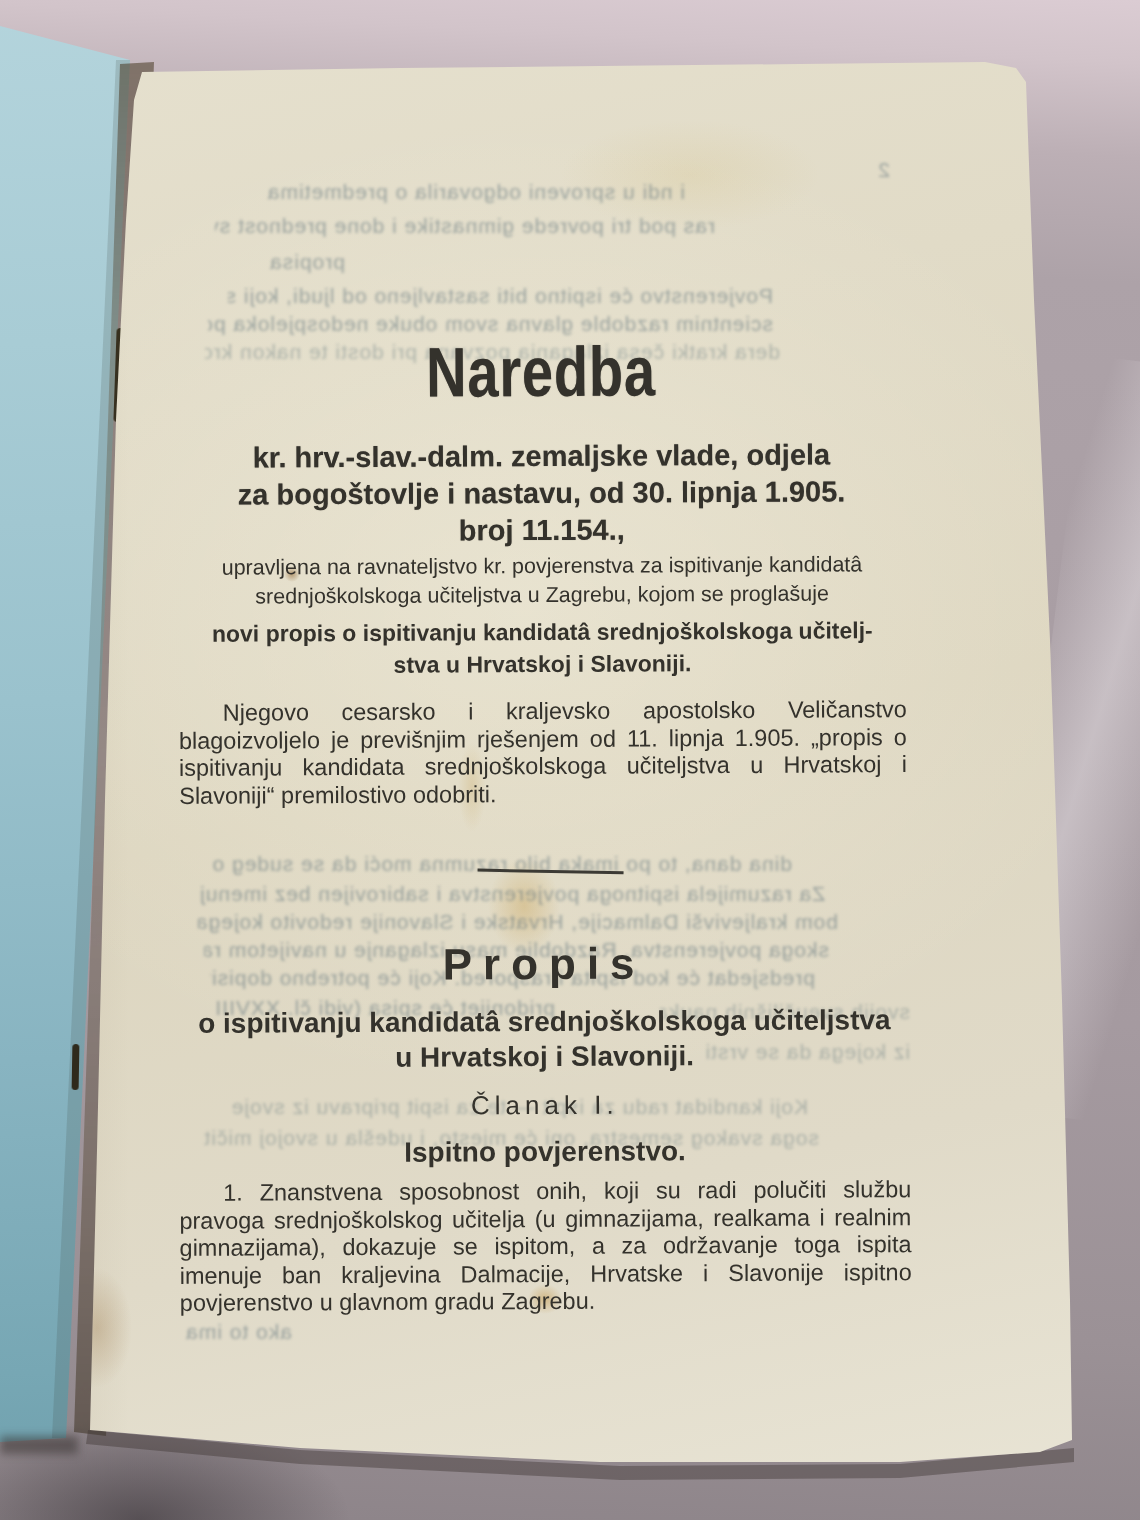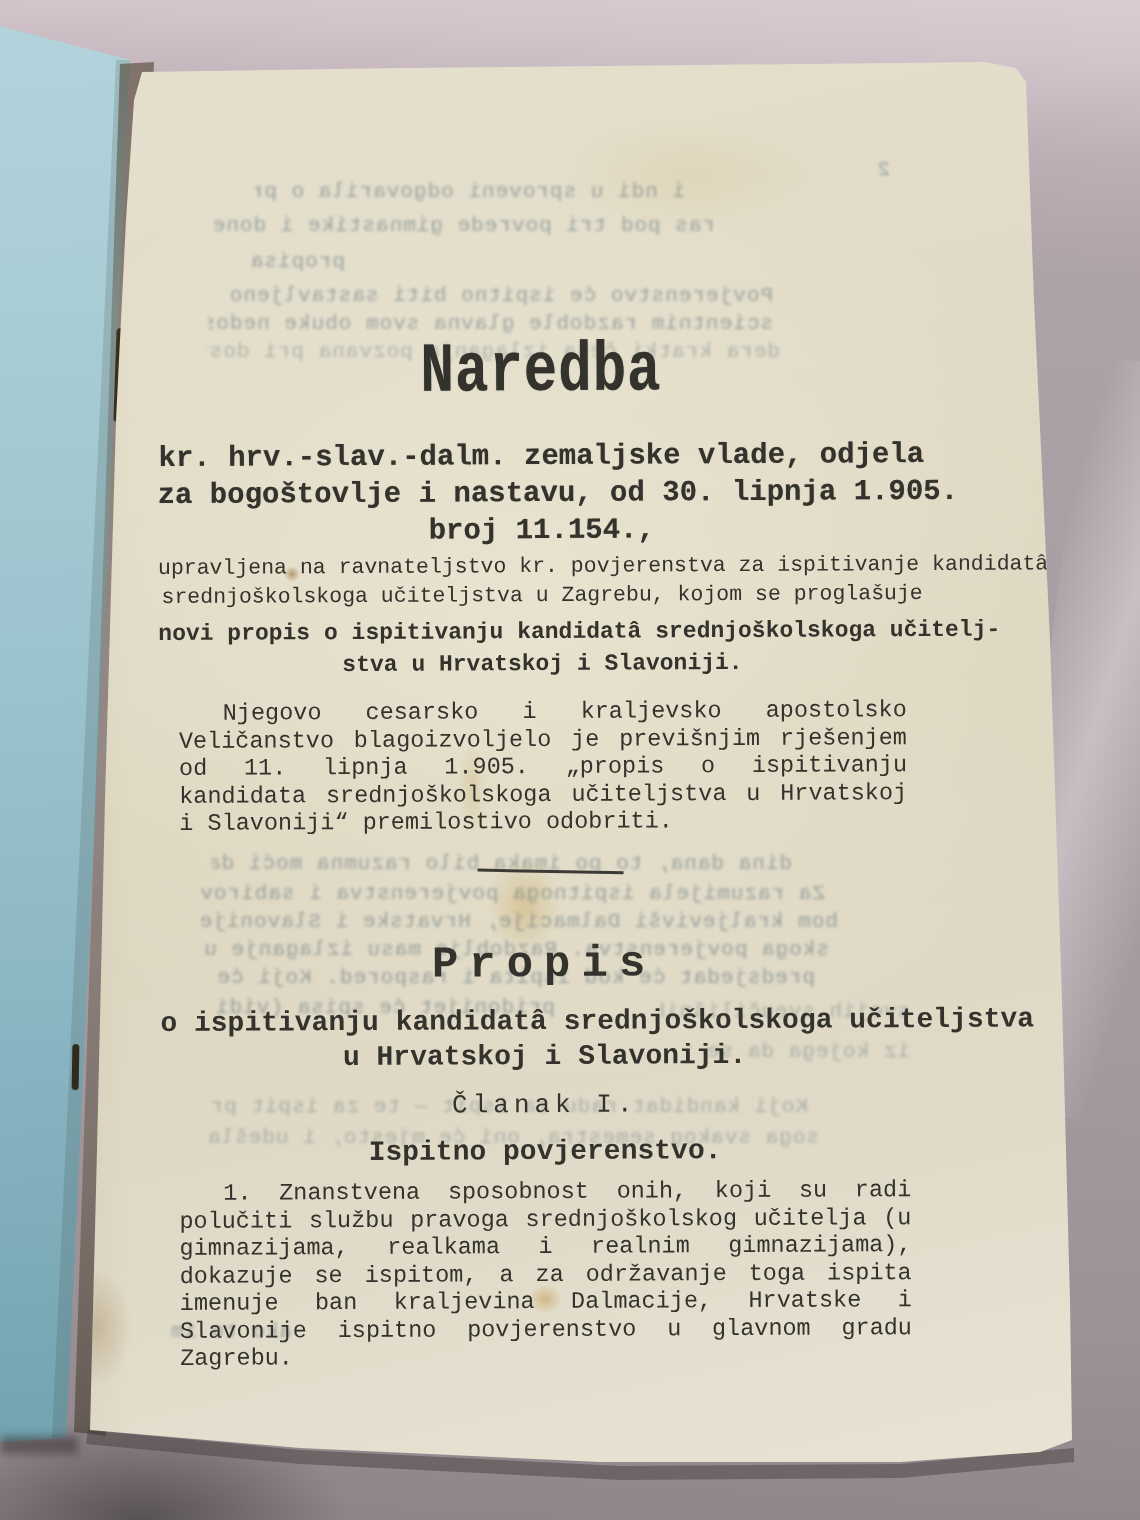--- a/index.html
+++ b/index.html
@@ -1,18 +1,18 @@
 <!DOCTYPE html>
 <html><head>
 <meta charset="utf-8">
 <style>
   html,body{margin:0;padding:0;background:#8b8287;}
   #photo{
     position:relative;width:1140px;height:1520px;overflow:hidden;
-    font-family:Liberation Mono, monospace;
+    font-family:Liberation Sans, sans-serif;
     background:linear-gradient(183deg,#dbccd3 0%,#d2c4ca 4%,#bcafb5 10%,#ada2a8 18%,
                #a99ea4 40%,#a59aa0 65%,#9b9196 85%,#8d8489 100%);
   }
   
   .floor-shadow{position:absolute;left:-140px;top:1380px;width:560px;height:280px;
     background:radial-gradient(closest-side,rgba(42,37,41,.55),rgba(42,37,41,0) 75%);}
   .glare{position:absolute;left:1040px;top:360px;width:130px;height:760px;
     transform:rotate(7deg);
     background:linear-gradient(100deg,rgba(250,246,249,0) 10%,rgba(250,246,249,.38) 45%,rgba(250,246,249,0) 85%);}
   

